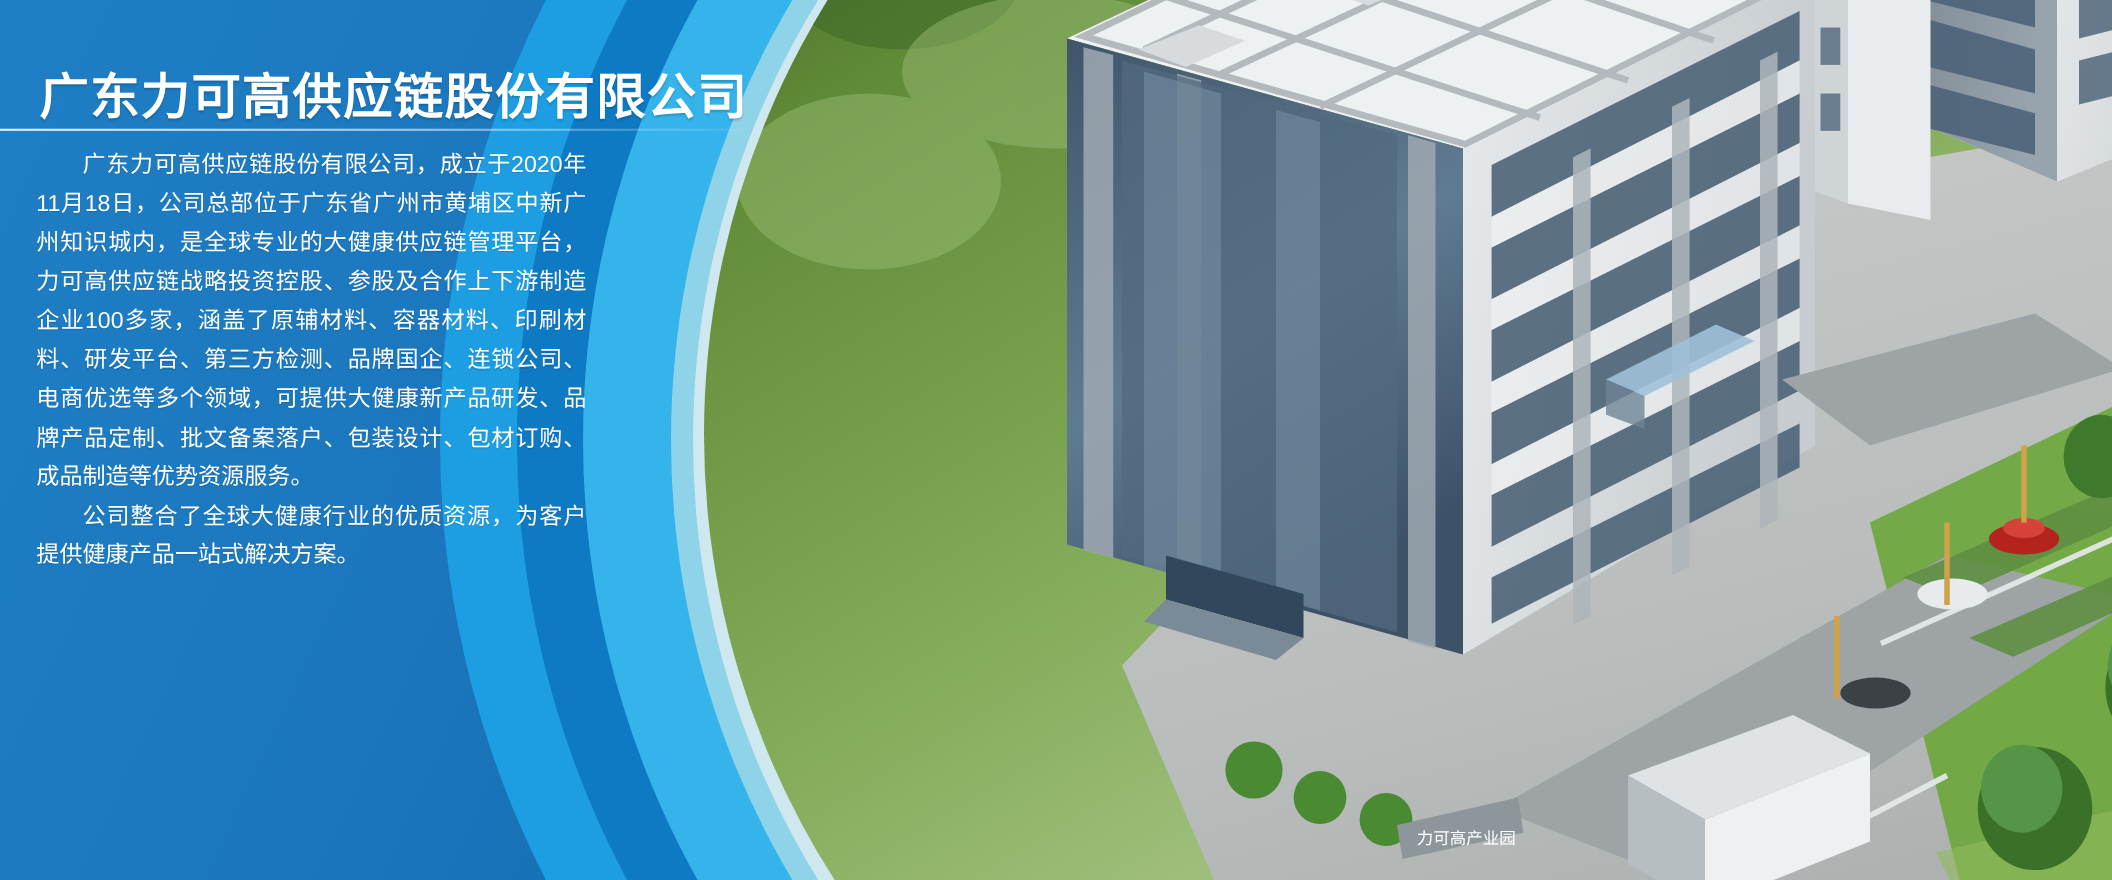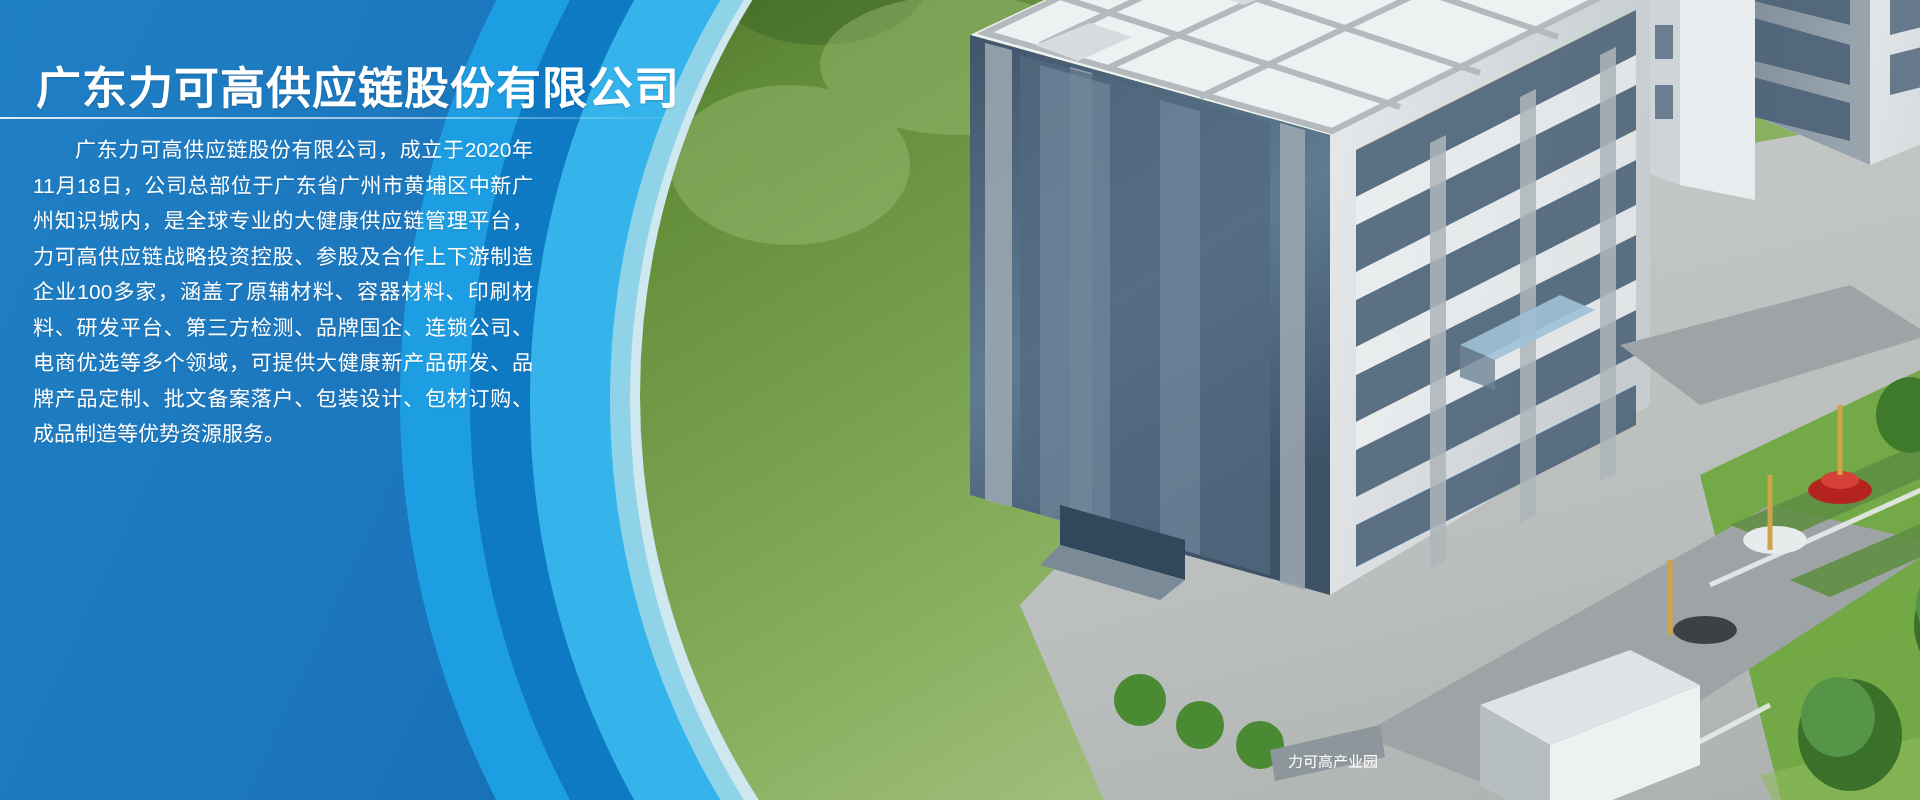--- a/index.html
+++ b/index.html
@@ -340,16 +340,17 @@
     </svg>
   </div>
 
   <div class="content">
     <div class="title">广东力可高供应链股份有限公司</div>
 
     <div class="rule"></div>
 
     <div class="body-text">
       <p>广东力可高供应链股份有限公司，成立于2020年11月18日，公司总部位于广东省广州市黄埔区中新广州知识城内，是全球专业的大健康供应链管理平台，力可高供应链战略投资控股、参股及合作上下游制造企业100多家，涵盖了原辅材料、容器材料、印刷材料、研发平台、第三方检测、品牌国企、连锁公司、电商优选等多个领域，可提供大健康新产品研发、品牌产品定制、批文备案落户、包装设计、包材订购、成品制造等优势资源服务。</p>
+      <p>公司整合了全球大健康行业的优质资源，为客户提供健康产品一站式解决方案。</p>
     </div>
   </div>
 
 </div>
 
 </body></html>

